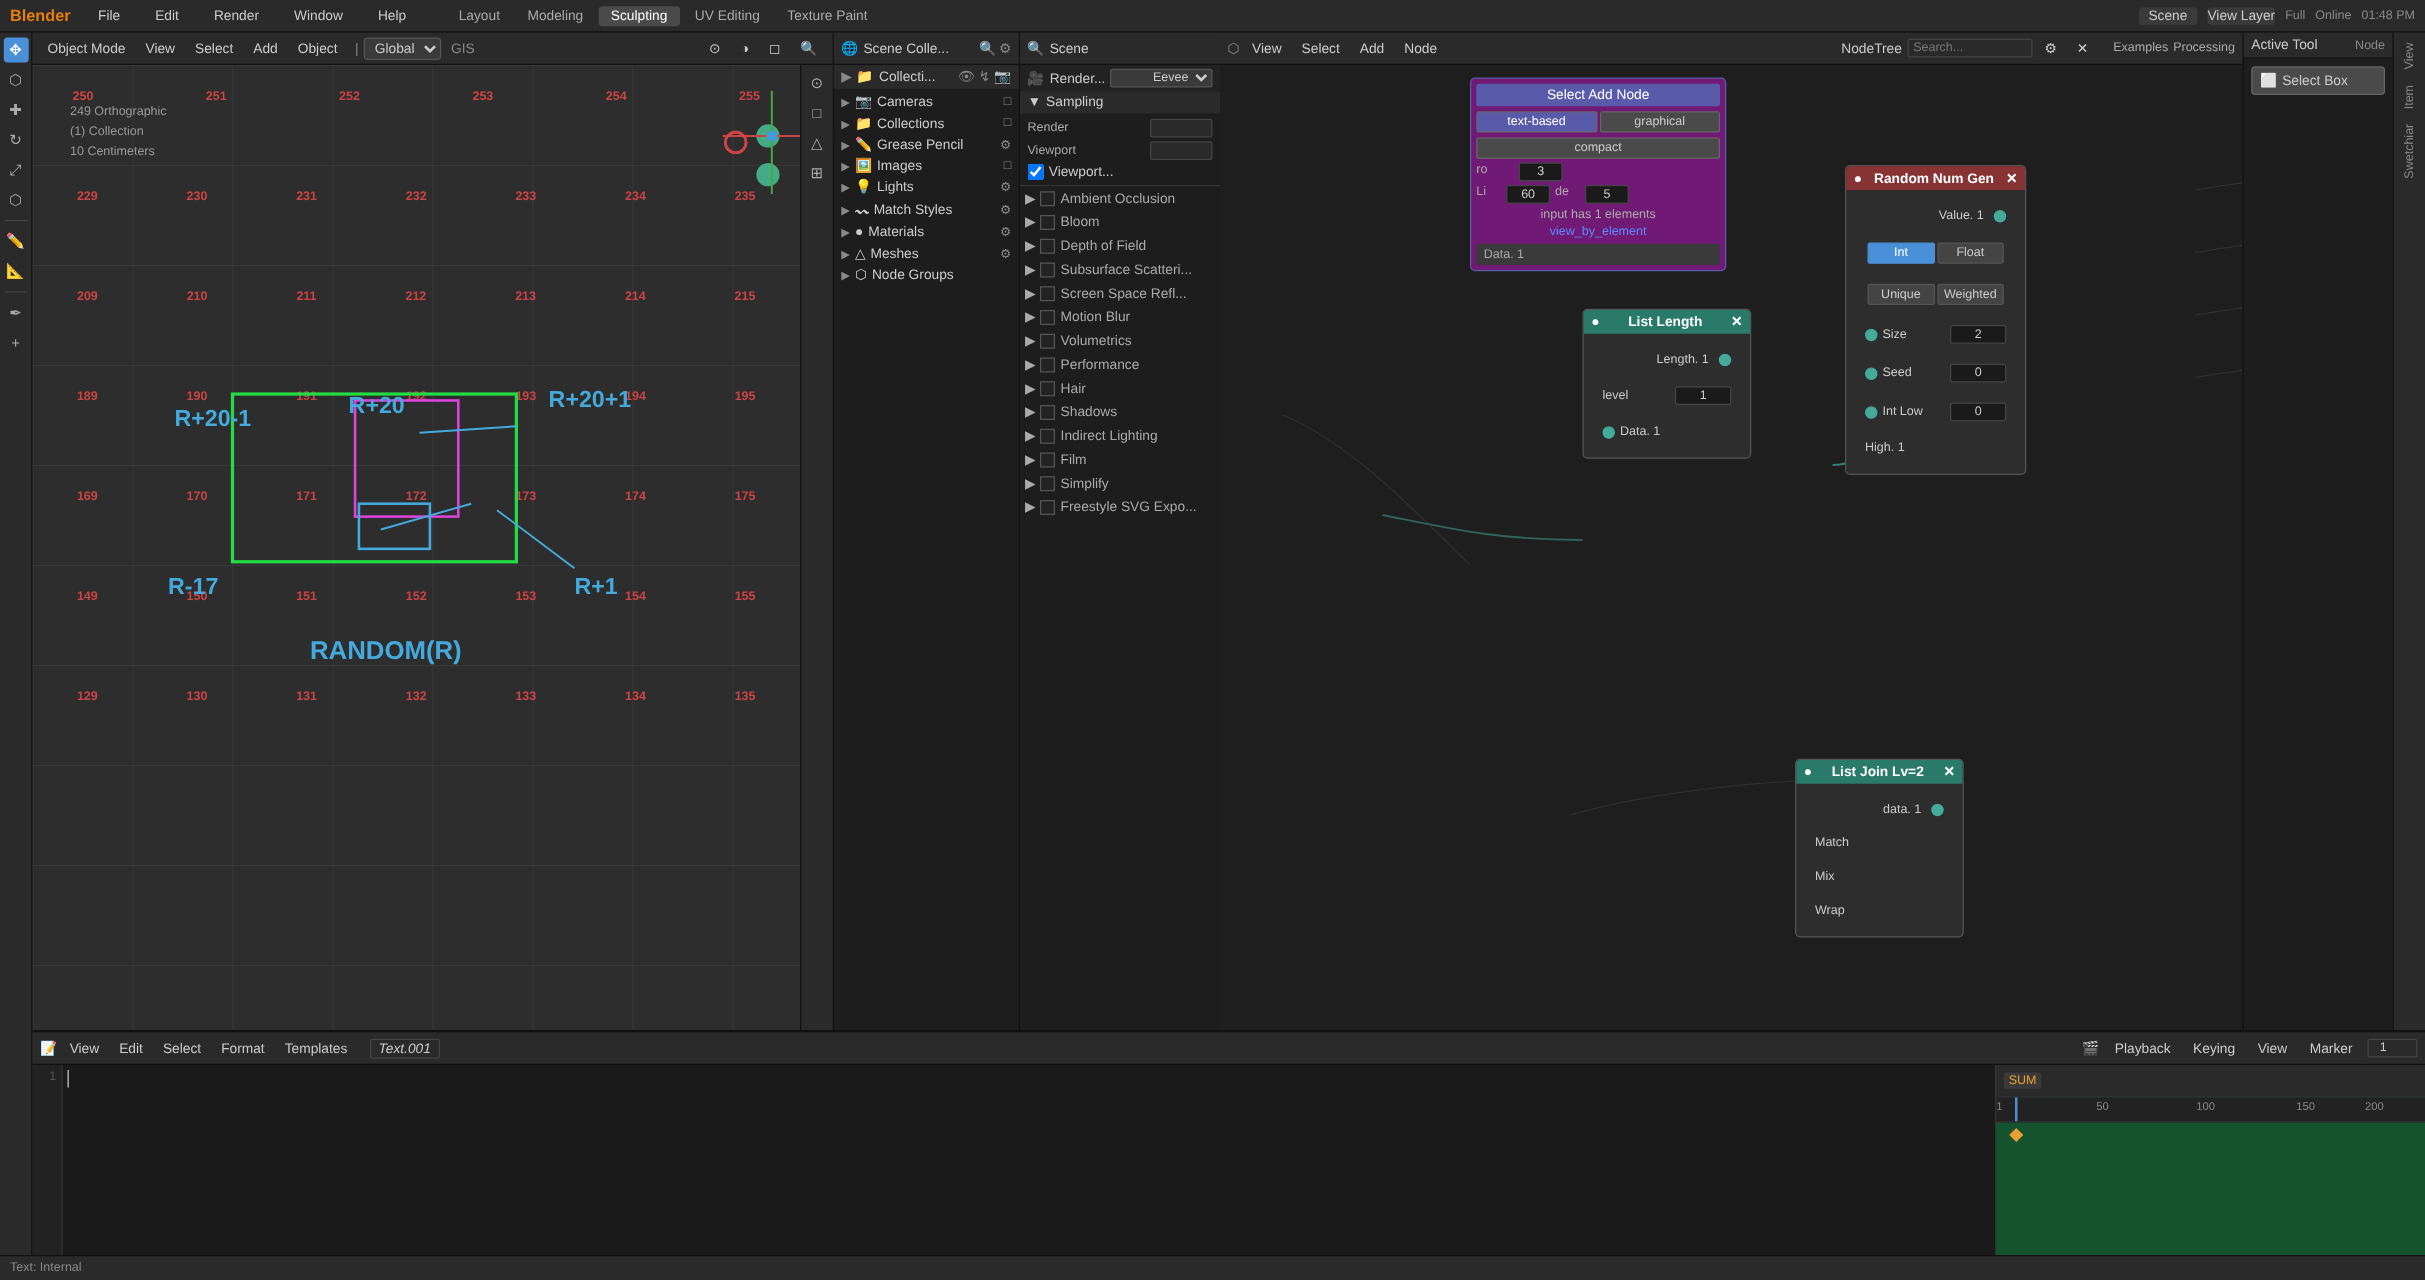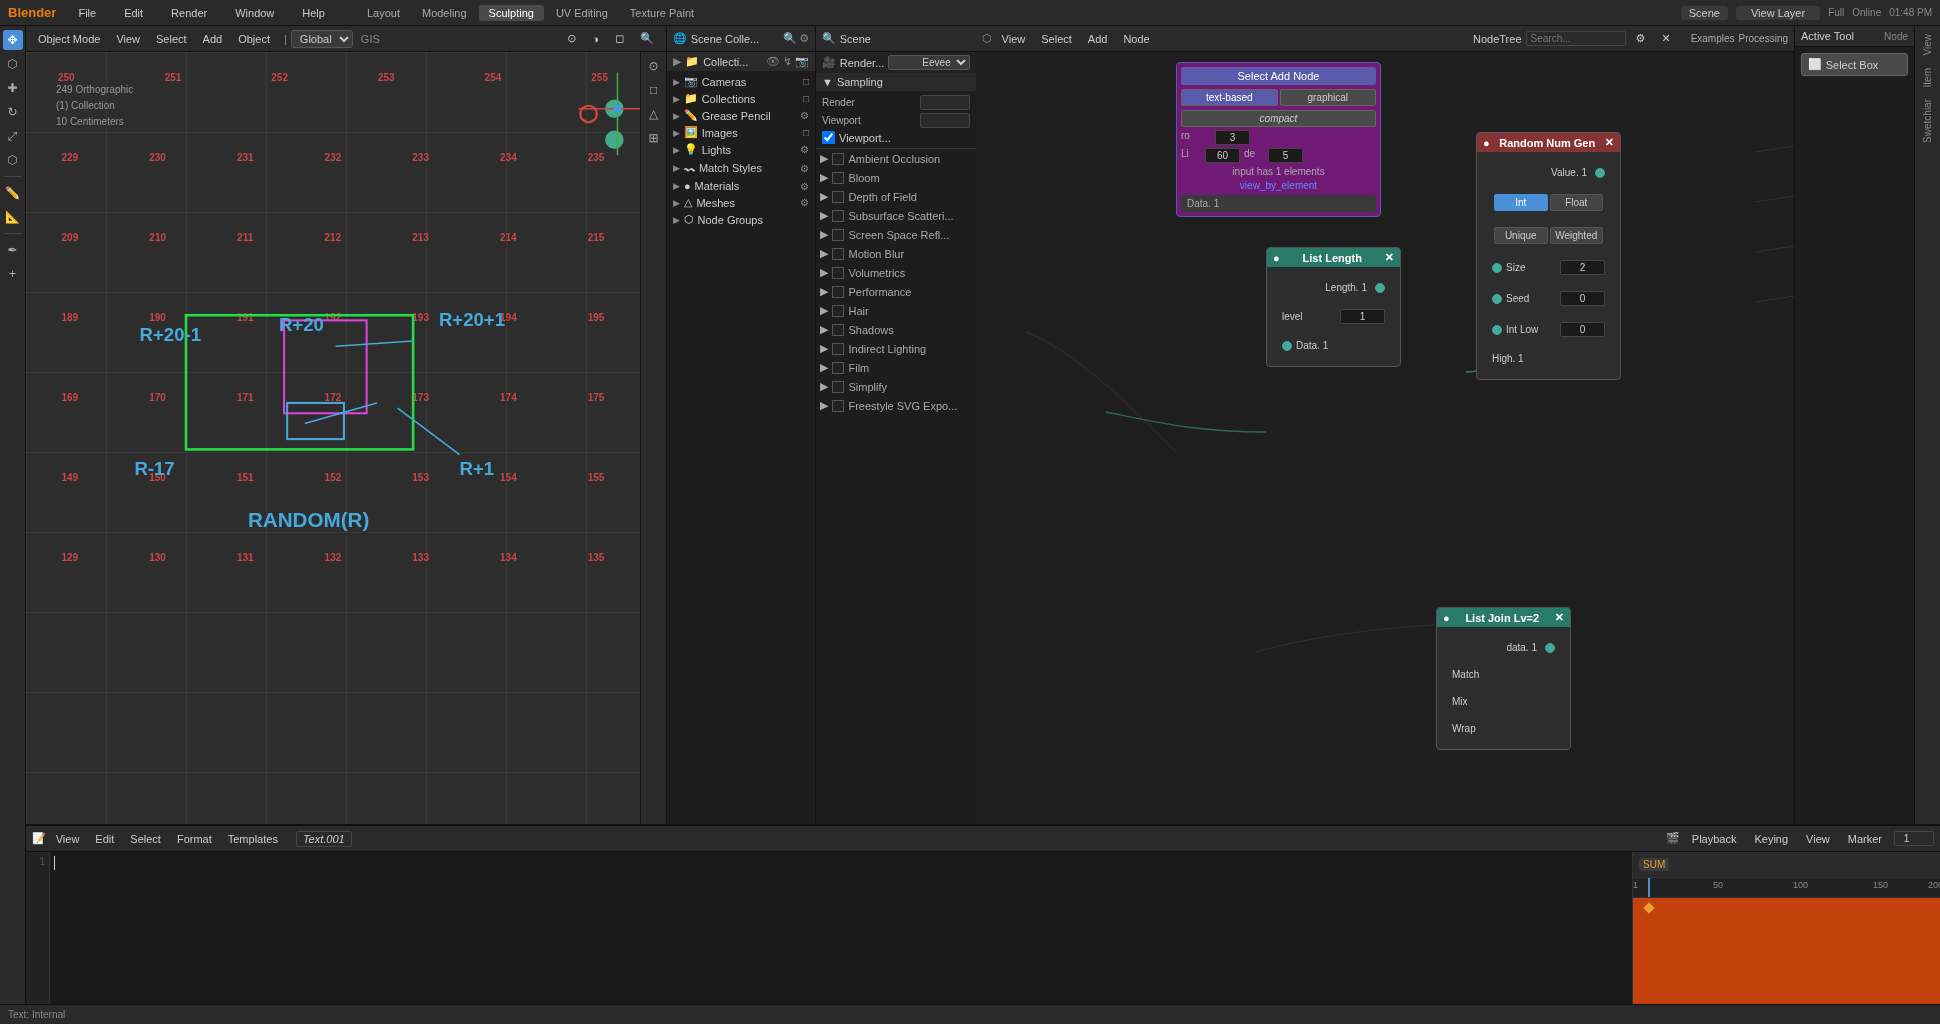--- a/index.html
+++ b/index.html
@@ -423,21 +423,20 @@
     }
     .popup-tab.active {
       background: #5a5aaa;
       color: #fff;
     }
     .popup-row {
       display: flex;
       align-items: center;
       gap: 4px;
       margin-bottom: 3px;
-      font-style: italic;
     }
     .popup-row-2 { display: flex; gap: 4px; margin-bottom: 3px; }
     .popup-small-input {
       width: 35px;
       background: #1a1a1a;
       border: 1px solid #444;
       color: #ccc;
       font-size: 10px;
       padding: 1px 3px;
       border-radius: 2px;
@@ -560,22 +559,22 @@
       left: 28px;
       top: 4px;
       width: 1px;
       height: 14px;
       background: #ccc;
       animation: blink 1s infinite;
     }
     @keyframes blink { 0%,100%{opacity:1} 50%{opacity:0} }
 
     .timeline-area {
-      width: 308px;
-      background: #c2410c;
+      width: 344px;
+      background: #14532d;
       border-left: 1px solid #333;
     }
     .timeline-header {
       height: 26px;
       background: #2a2a2a;
       border-bottom: 1px solid #333;
       display: flex;
       align-items: center;
       padding: 0 6px;
       gap: 4px;
@@ -661,21 +660,21 @@
   <div class="top-menu-tabs">
     <span class="top-menu-tab">Layout</span>
     <span class="top-menu-tab">Modeling</span>
     <span class="top-menu-tab active">Sculpting</span>
     <span class="top-menu-tab">UV Editing</span>
     <span class="top-menu-tab">Texture Paint</span>
   </div>
 
   <div style="margin-left: auto; display:flex; align-items:center; gap:8px;">
     <span style="background:#3a3a3a; padding:1px 8px; border-radius:3px; color:#ccc; font-size:11px;">Scene</span>
-    <span style="background:#3a3a3a; padding:1px 15px; border-radius:3px; color:#ccc; font-size:11px;">View Layer</span>
+    <span style="background:#3a3a3a; padding:1px 0; border-radius:3px; color:#ccc; font-size:11px;">View Layer</span>
     <span style="color:#888; font-size:10px;">Full</span>
     <span style="color:#888; font-size:10px;">Online</span>
     <span style="color:#888; font-size:10px;">01:48 PM</span>
   </div>
 </div>
 
 <div class="main-layout" style="top:26px; bottom:20px;">
 
   <div class="left-side-panel">
     <div class="side-icon active">✥</div>

